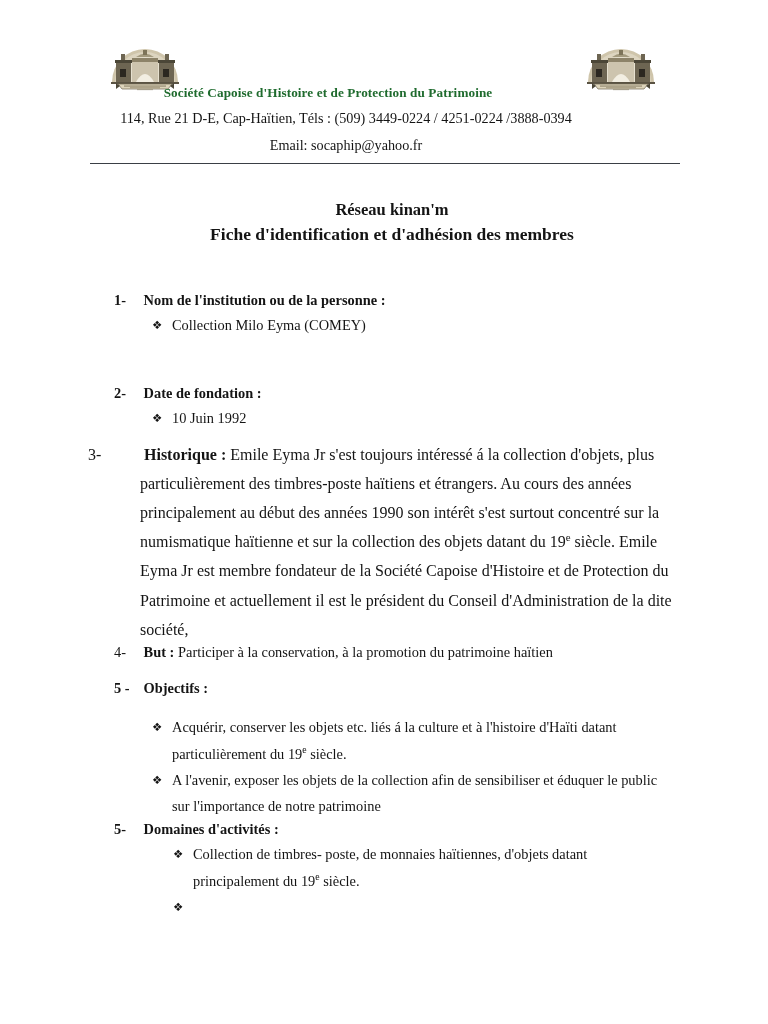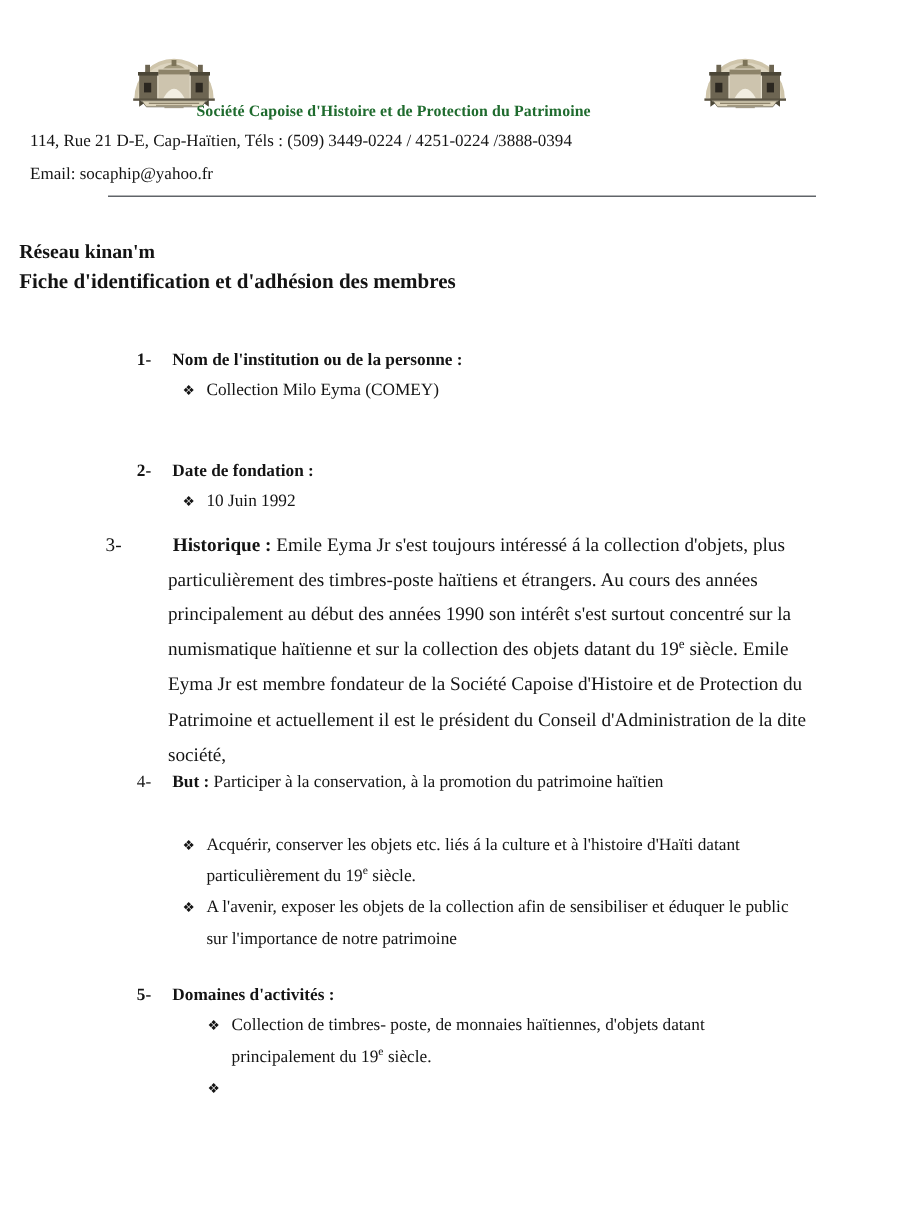--- a/index.html
+++ b/index.html
@@ -51,42 +51,43 @@
     color: #1f6b2e;
     letter-spacing: 0.1px;
     padding-left: 12px;
     box-sizing: border-box;
   }
 
   .addr-line {
     position: absolute;
     left: 0;
     width: 680px;
+    text-align: center;
     font-size: 14.2px;
-    padding-left: 25px;
+    padding-left: 12px;
     box-sizing: border-box;
   }
   .addr-1 { top: 110px; }
   .addr-2 { top: 137px; }
 
   .rule {
     position: absolute;
     left: 90px;
     top: 163px;
     width: 590px;
     height: 0;
     border-top: 1.6px solid #3a3f45;
   }
 
   
   .doc-title {
     position: absolute;
     left: 0;
     width: 768px;
-    text-align: left;
+    text-align: center;
     font-weight: bold;
     font-size: 16.5px;
     padding-left: 16px;
     box-sizing: border-box;
   }
   .doc-title-1 { top: 200px; }
   .doc-title-2 { top: 224px; font-size: 17.5px; }
 
   
   .body-area {
@@ -282,20 +283,24 @@
 
     <div class="section" style="top:641px;">
       <div class="sec-head">
         <span class="sec-num plain">4-</span>
         <span class="sec-label">But :</span>
         <span class="sec-inline">Participer à la conservation, à la promotion du patrimoine haïtien</span>
       </div>
     </div>
 
     <div class="section" style="top:677px;">
+      <div class="sec-head">
+        <span class="sec-num">5  -</span>
+        <span class="sec-label">Objectifs :</span>
+      </div>
       <ul class="bullets ind1" style="margin-top:14px;">
         <li>
           <span class="bchar">❖</span>
           <span>Acquérir, conserver les objets etc. liés á la culture et à l'histoire d'Haïti datant particulièrement du 19</span><sup class="ord">e</sup><span>  siècle.</span>
         </li>
         <li>
           <span class="bchar">❖</span>
           <span>A l'avenir, exposer les objets de la collection afin de sensibiliser et éduquer le public sur l'importance de notre patrimoine</span><sup class="ord"></sup><span></span>
         </li>
       </ul>

